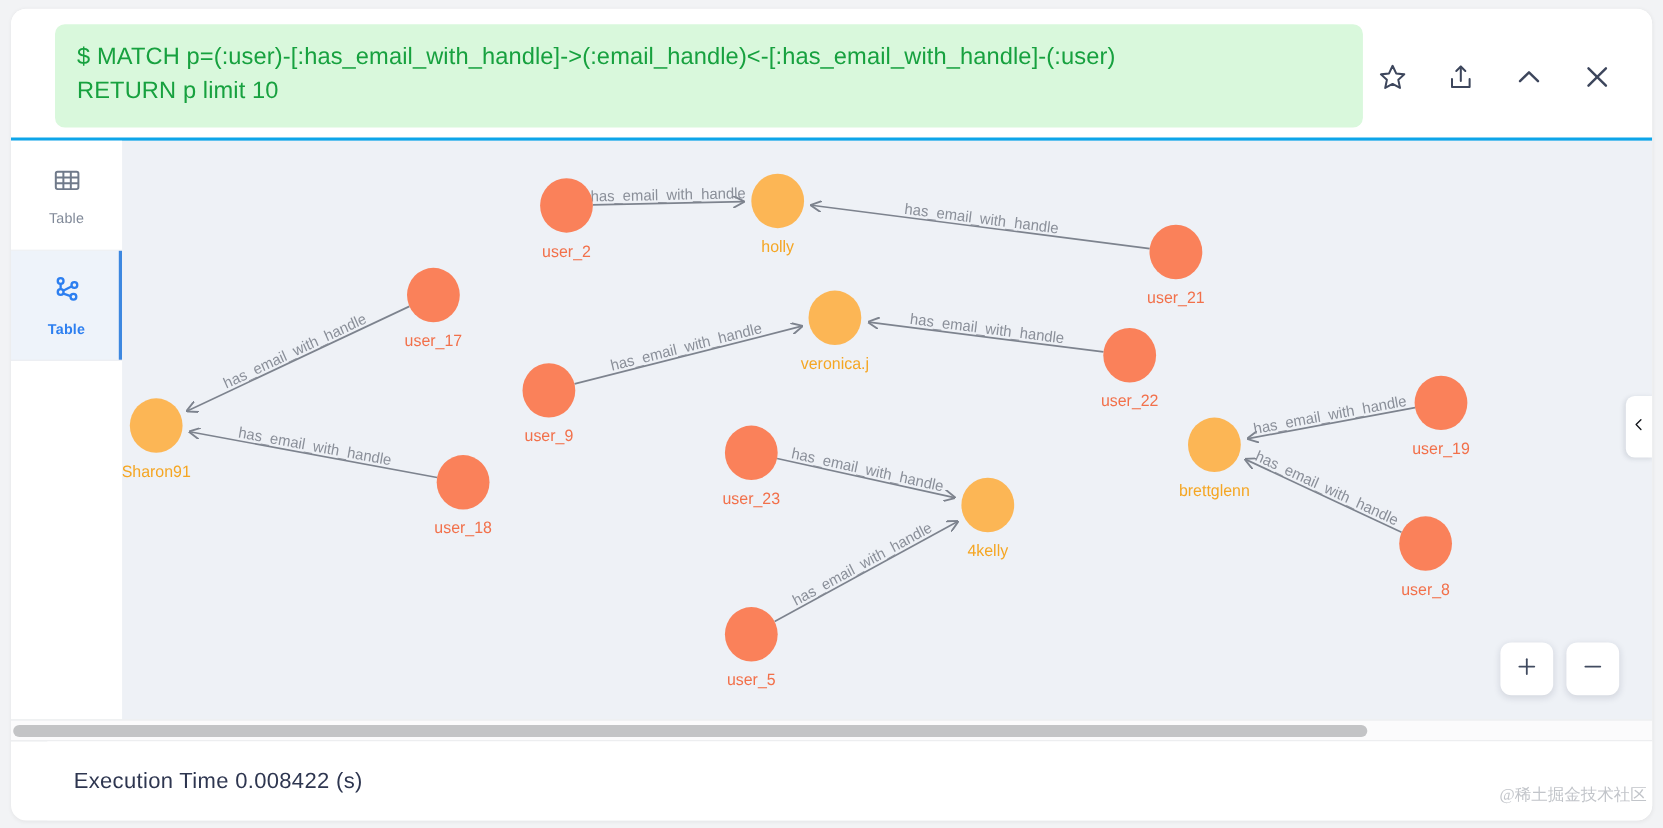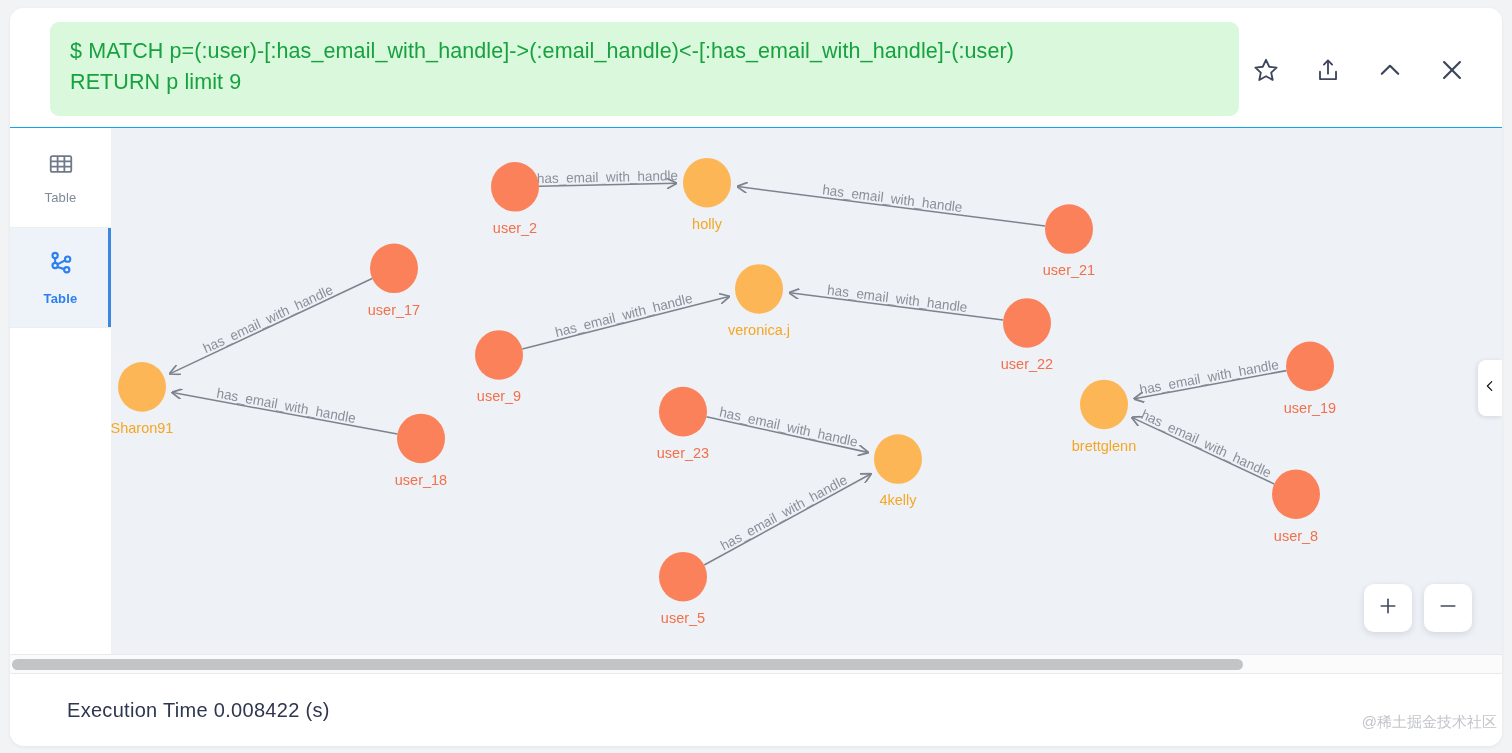--- a/index.html
+++ b/index.html
@@ -23,21 +23,21 @@
     border-radius: 14px;
     overflow: hidden;
     box-shadow: 0 1px 4px rgba(0,0,0,0.06);
   }
 
   
   #query-header {
     position: relative;
     height: 120px;
     background: #ffffff;
-    border-bottom: 1px solid #0ea5e9;
+    border-bottom: 3px solid #0ea5e9;
   }
   #query-box {
     position: absolute;
     left: 40px;
     top: 14px;
     width: 1189px;
     min-height: 94px;
     background: #d9f8dc;
     border-radius: 9px;
     padding: 14px 20px 12px 20px;
@@ -200,33 +200,33 @@
     font-size: 20px;
     color: #2e3650;
     letter-spacing: .3px;
   }
   #watermark {
     position: absolute;
     right: 38px;
     bottom: 14px;
     font-size: 15px;
     color: #c2c5ca;
-    font-family: Liberation Sans, sans-serif;
+    font-family: Liberation Serif, serif;
   }
 </style>
 </head>
 <body>
 
 <div id="app-card">
 
   <div id="query-header">
 
     <div id="query-box">
       <div class="query-line">$ MATCH p=(:user)-[:has_email_with_handle]-&gt;(:email_handle)&lt;-[:has_email_with_handle]-(:user)</div>
-      <div class="query-line">RETURN p limit 9</div>
+      <div class="query-line">RETURN p limit 10</div>
     </div>
 
     <div id="header-actions">
 
       <div class="hdr-btn">
         <span>
           <svg width="26" height="26" viewBox="0 0 24 24" fill="none" stroke="currentColor" stroke-width="1.7" stroke-linejoin="round">
             <polygon points="12,2.6 15,9 21.8,9.8 16.8,14.4 18.2,21.2 12,17.8 5.8,21.2 7.2,14.4 2.2,9.8 9,9"></polygon>
           </svg>
         </span>

